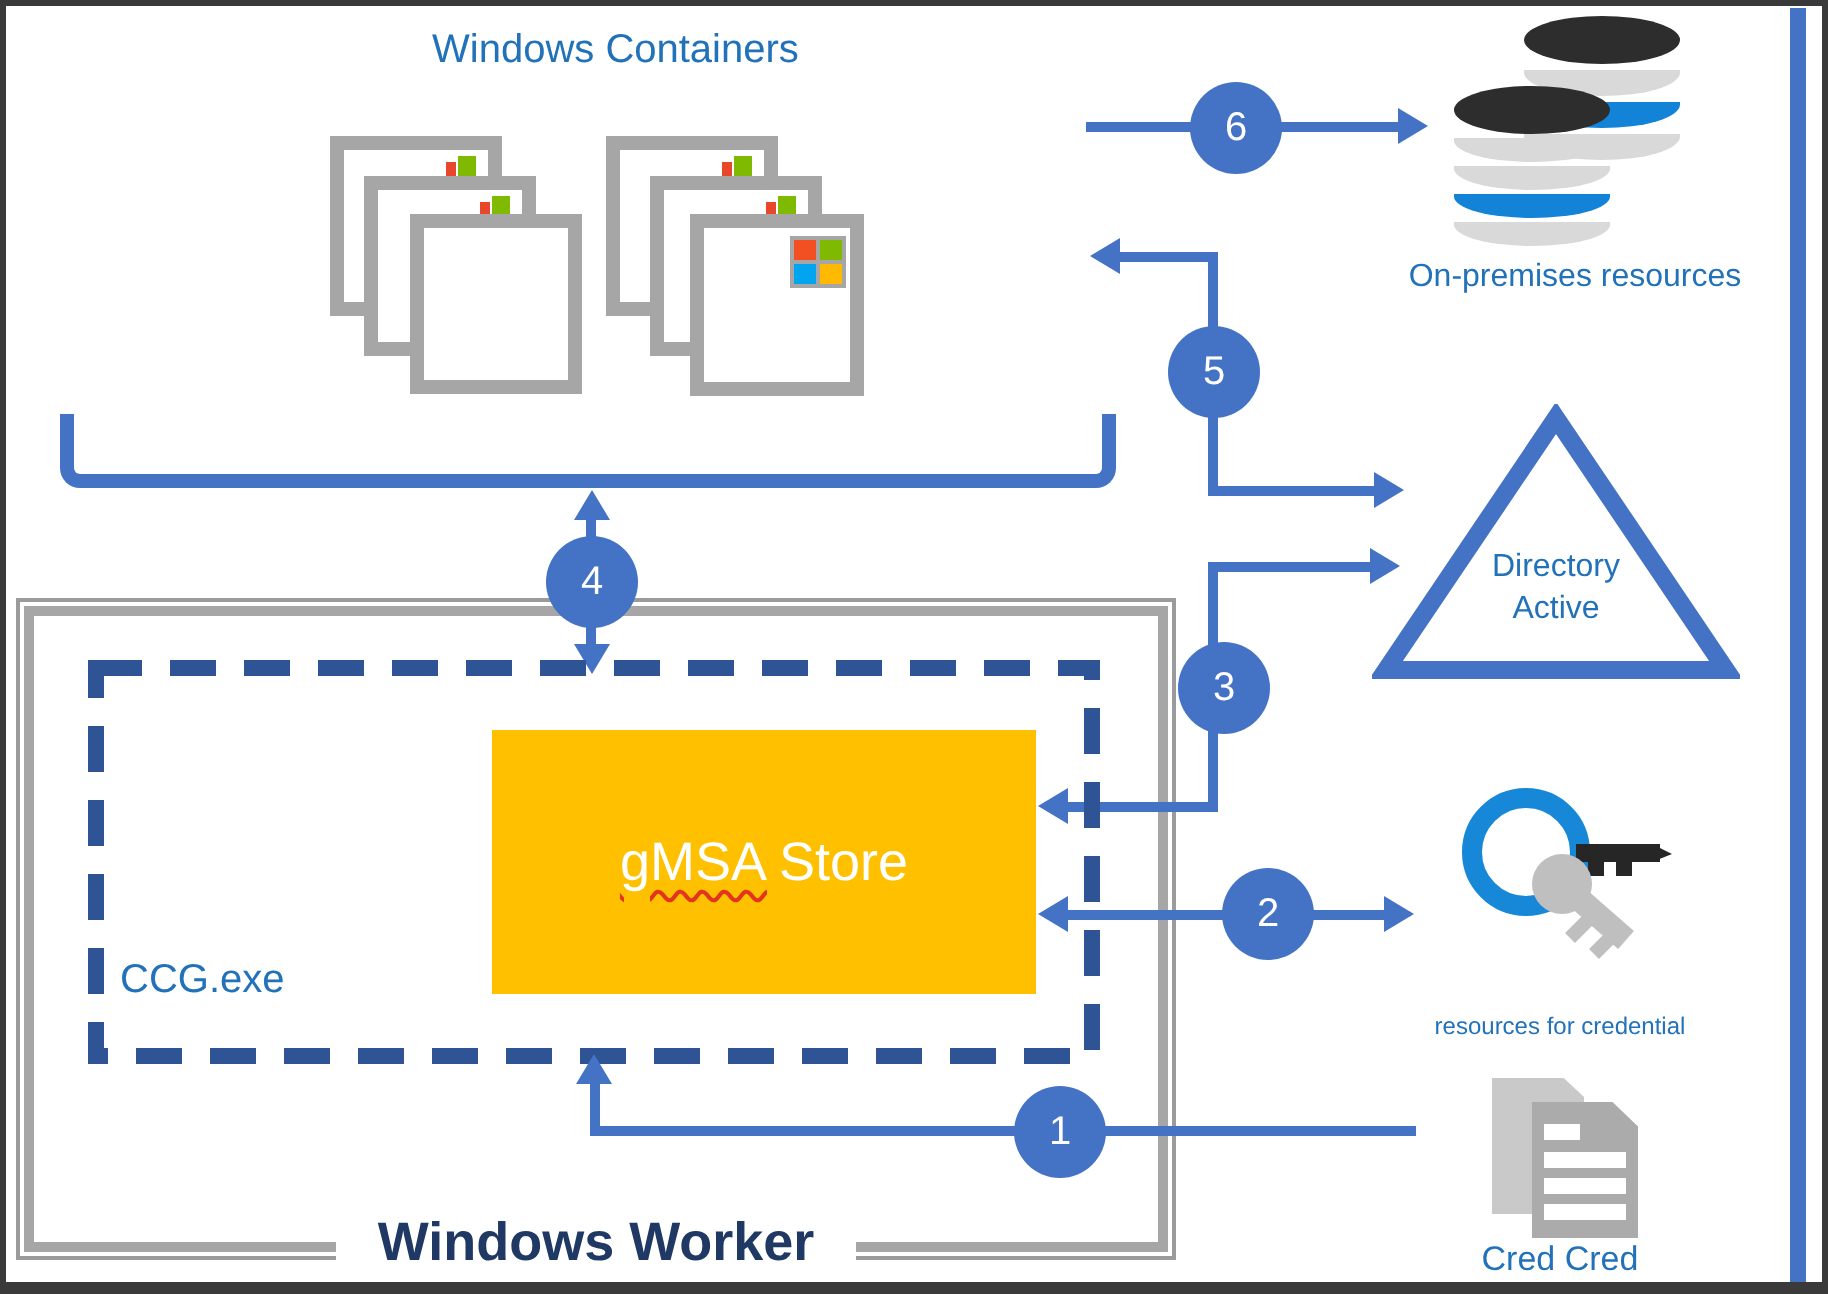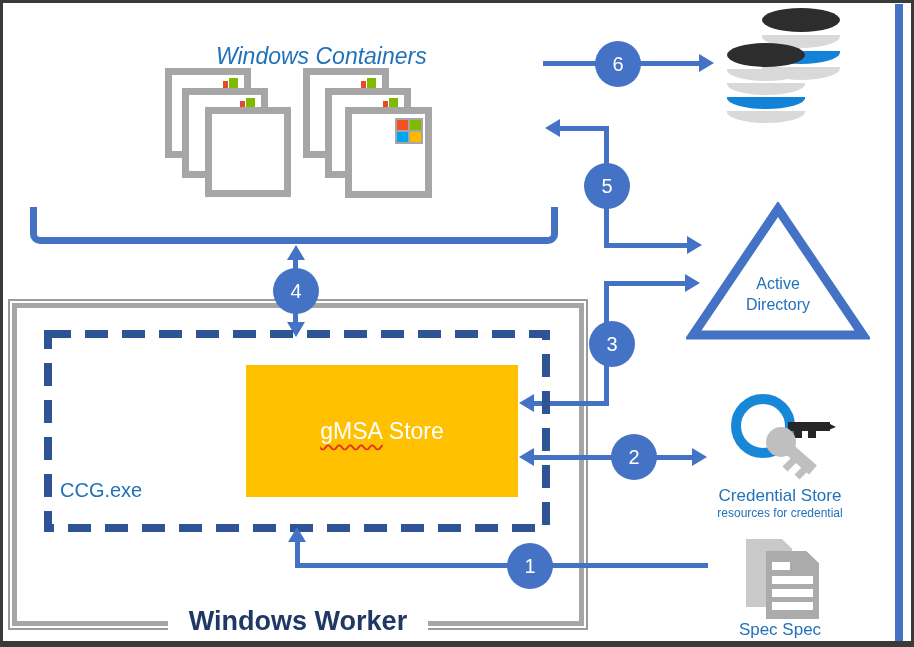--- a/index.html
+++ b/index.html
@@ -28,21 +28,21 @@
   .bracket{position:absolute;left:30px;top:207px;width:528px;height:37px;box-sizing:border-box;
            border-left:7px solid #4472C4;border-right:7px solid #4472C4;border-bottom:7px solid #4472C4;
            border-bottom-left-radius:10px;border-bottom-right-radius:10px;}
   
   .wnode-outer{position:absolute;left:8px;top:299px;width:580px;height:331px;border:2px solid #9B9B9B;box-sizing:border-box;}
   .wnode-inner{position:absolute;inset:2px;border:5px solid #A6A6A6;}
   .wnode-label{position:absolute;left:168px;top:603px;width:260px;height:38px;line-height:36px;text-align:center;
                background:#fff;color:#1F3864;font-size:27px;font-weight:bold;z-index:5;}
   
   .gmsa{position:absolute;left:246px;top:365px;width:272px;height:132px;background:#FFC000;
-        display:flex;align-items:center;justify-content:center;color:#fff;font-size:23px;z-index:3;text-align:right;}
+        display:flex;align-items:center;justify-content:center;color:#fff;font-size:27px;z-index:3;text-align:right;}
   .gmsa .sq{text-decoration:underline;text-decoration-style:wavy;text-decoration-color:#E2341F;
             text-decoration-thickness:2px;text-underline-offset:5px;}
   .gmsa .rest{margin-left:6px;}
   .ccg-label{position:absolute;left:60px;top:479px;font-size:20px;color:#2272B9;z-index:3;}
   
   .cyl{position:absolute;width:78px;}
   .cyl .ctop{height:24px;border-radius:50%;background:#2D2D2D;}
   .cyl .band{border-radius:0 0 50% 50% / 0 0 90% 90%;}
   
   .page-back{position:absolute;left:746px;top:539px;width:46px;height:68px;background:#C9C9C9;
@@ -51,21 +51,21 @@
               clip-path:polygon(0 0,76% 0,100% 18%,100% 100%,0 100%);}
   .page-front .st{position:absolute;background:#fff;height:8px;}
   .frame{position:absolute;inset:0;border:3px solid #3A3A3A;border-bottom-width:6px;pointer-events:none;z-index:20;}
   .rstripe{position:absolute;left:895px;top:4px;width:8px;height:640px;background:#4472C4;z-index:4;}
 </style>
 </head>
 <body>
 
 <div id="canvas">
 
-  <div class="lbl" style="left:216px;top:43px;font-size:23px;font-style:italic;">Windows Containers</div>
+  <div class="lbl" style="left:216px;top:14px;font-size:20px;">Windows Containers</div>
 
   <div class="abs" style="left:165px;top:68px;width:130px;height:130px;">
     <div class="csq" style="left:0;top:0;">
       <span class="wbadge">
           <i class="rp"></i>
           <i class="gp"></i>
         </span>
     </div>
     <div class="csq" style="left:17px;top:20px;">
       <span class="wbadge">
@@ -155,48 +155,48 @@
     <div class="band" style="height:13px;margin-top:3px;background:#1283D6;"></div>
     <div class="band" style="height:13px;margin-top:3px;background:#D9D9D9;"></div>
   </div>
   <div class="cyl" style="left:727px;top:43px;">
     <div class="ctop"></div>
     <div class="band" style="height:12px;margin-top:2px;background:#D9D9D9;"></div>
     <div class="band" style="height:12px;margin-top:2px;background:#D9D9D9;"></div>
     <div class="band" style="height:12px;margin-top:2px;background:#1283D6;"></div>
     <div class="band" style="height:12px;margin-top:2px;background:#D9D9D9;"></div>
   </div>
+  <div class="lbl" style="left:690px;top:130px;width:195px;text-align:center;font-size:16px;">On-premises resources</div>
 
   <svg class="abs" style="left:686px;top:202px;" width="184" height="140">
     <polygon points="92,7 177,133 7,133" fill="#ffffff" stroke="#4472C4" stroke-width="9" stroke-linejoin="miter"></polygon>
   </svg>
   <div class="lbl" style="left:686px;top:273px;width:184px;text-align:center;font-size:16px;line-height:21px;">
+    <div>Directory</div>
     <div>Active</div>
-    <div>Directory</div>
   </div>
 
   <svg class="abs" style="left:718px;top:386px;" width="122" height="96">
     <circle cx="45" cy="40" r="27" fill="none" stroke="#1788D8" stroke-width="10"></circle>
     <rect x="70" y="36" width="42" height="9" fill="#262626"></rect>
     <polygon points="108,36 118,41 108,45" fill="#262626"></polygon>
     <rect x="76" y="45" width="8" height="7" fill="#262626"></rect>
     <rect x="90" y="45" width="8" height="7" fill="#262626"></rect>
     <circle cx="63" cy="56" r="15" fill="#BFBFBF"></circle>
     <path d="M63 56 L95 84" stroke="#BFBFBF" stroke-width="12"></path>
     <path d="M76 74 l-9 9" stroke="#BFBFBF" stroke-width="7"></path>
     <path d="M87 83 l-8 8" stroke="#BFBFBF" stroke-width="7"></path>
   </svg>
-  <div class="lbl" style="left:705px;top:486px;width:150px;text-align:center;font-size:17px;">Credential Store</div>
   <div class="lbl" style="left:705px;top:506px;width:150px;text-align:center;font-size:12px;">resources for credential</div>
 
   <div class="page-back"></div>
   <div class="page-front">
     <span class="st" style="left:6px;top:11px;width:18px;"></span>
     <span class="st" style="left:6px;top:25px;width:41px;"></span>
     <span class="st" style="left:6px;top:38px;width:41px;"></span>
     <span class="st" style="left:6px;top:51px;width:41px;"></span>
   </div>
-  <div class="lbl" style="left:735px;top:620px;width:90px;text-align:center;font-size:17px;">Spec Spec</div>
+  <div class="lbl" style="left:735px;top:620px;width:90px;text-align:center;font-size:17px;">Cred Cred</div>
 
   <div class="rstripe"></div>
 
   <div class="frame"></div>
 </div>
 
 </body></html>

